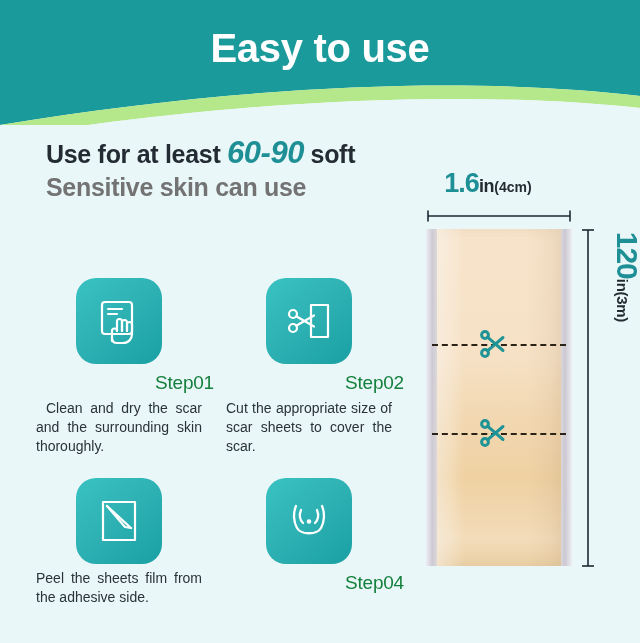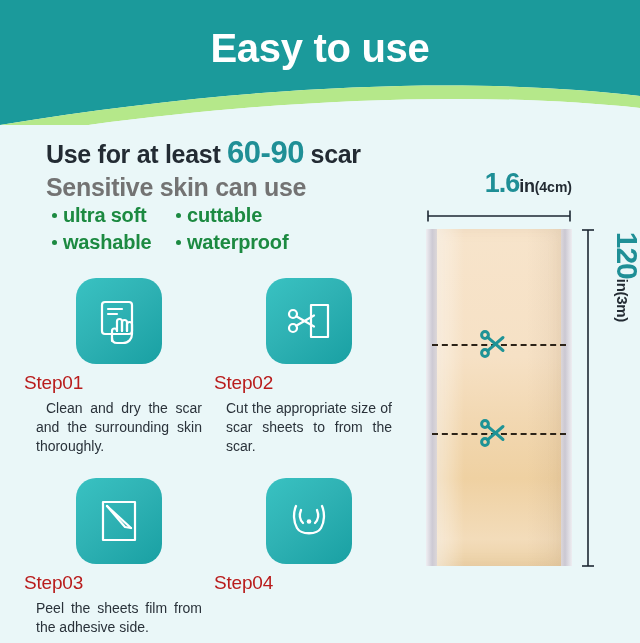--- a/index.html
+++ b/index.html
@@ -21,21 +21,21 @@
 
   
   .left{position:absolute;left:0;top:126px;width:420px;height:517px;}
 
   .headline{position:absolute;left:46px;top:10px;width:370px;}
   .headline .l1{
     font-size:25px;font-weight:bold;color:#232b33;white-space:nowrap;
     line-height:1.12;letter-spacing:-0.3px;
   }
   .headline .l1 .big{
-    color:#1f8f96;font-size:31px;font-weight:bold;letter-spacing:-0.5px;
+    color:#1f8f96;font-size:31px;font-weight:bold;letter-spacing:-0.5px;font-style:italic;
   }
   .headline .l2{
     font-size:25px;font-weight:bold;color:#737373;white-space:nowrap;
     line-height:1.12;letter-spacing:-0.3px;margin-top:2px;
   }
 
   .features{position:absolute;left:52px;top:78px;width:330px;}
   .frow{display:flex;margin-bottom:4px;}
   .feat{
     color:#1c8a41;font-size:20px;font-weight:bold;white-space:nowrap;
@@ -50,35 +50,35 @@
   
   .steps{position:absolute;left:24px;top:152px;width:384px;}
   .step-row{display:flex;}
   .step{width:190px;}
   .tile{
     width:86px;height:86px;border-radius:20px;margin:0 auto;
     background:linear-gradient(140deg,#39c2c2 0%,#2fb2b4 45%,#19a0a3 100%);
     display:flex;align-items:center;justify-content:center;
   }
   .step-title{
-    text-align:left;font-size:19px;color:#b91c1c;margin-top:8px;
+    text-align:right;font-size:19px;color:#15803d;margin-top:8px;
     letter-spacing:-0.2px;
   }
   .step-cap{
     font-size:14px;color:#2a323a;line-height:1.35;margin-top:5px;
     text-align:justify;padding:0 12px;
   }
   .step-cap.indent{text-indent:10px;}
   .gap{height:22px;}
 
   
   .product{position:absolute;left:404px;top:126px;width:236px;height:517px;}
 
   .wlabel{
-    position:absolute;left:0;top:42px;width:168px;text-align:right;
+    position:absolute;left:0;top:42px;width:168px;text-align:center;
     white-space:nowrap;
   }
   .wlabel .num{font-size:27px;font-weight:bold;color:#1f8f96;letter-spacing:-1px;}
   .wlabel .unit{font-size:18px;font-weight:bold;color:#232b33;letter-spacing:-0.3px;}
   .wlabel .paren{font-size:14px;font-weight:bold;color:#232b33;}
 
   .hlabel{
     position:absolute;right:-4px;top:196px;
     transform:rotate(90deg);transform-origin:100% 0;
     white-space:nowrap;
@@ -125,46 +125,24 @@
       <path d="M0,0 H640 V96 C470,76 250,84 0,125 Z" fill="#1b9a9b"></path>
       <path d="M0,125 C250,84 470,76 640,96 L640,108 C470,90 250,98 0,138 Z" fill="#b5e88a"></path>
       <path d="M0,138 C250,98 470,90 640,108 L640,125 H0 Z" fill="#eaf7f8"></path>
     </svg>
     <div class="header-title">Easy to use</div>
   </div>
 
   <div class="left">
 
     <div class="headline">
-      <div class="l1"><span>Use for at least </span><span class="big">60-90</span><span> scar</span></div>
+      <div class="l1"><span>Use for at least </span><span class="big">60-90</span><span> soft</span></div>
       <div class="l2">Sensitive skin can use</div>
     </div>
 
-    <div class="features">
-      <div class="frow">
-        <div class="feat fcol1">
-            <span class="dot"></span>
-            <span>ultra soft</span>
-          </div>
-        <div class="feat">
-            <span class="dot"></span>
-            <span>cuttable</span>
-          </div>
-      </div>
-      <div class="frow">
-        <div class="feat fcol1">
-            <span class="dot"></span>
-            <span>washable</span>
-          </div>
-        <div class="feat">
-            <span class="dot"></span>
-            <span>waterproof</span>
-          </div>
-      </div>
-    </div>
 
     <div class="steps">
 
       <div class="step-row">
 
         <div class="step">
           <div class="tile">
             <svg width="56" height="56" viewBox="0 0 56 56">
               <g fill="none" stroke="#ffffff" stroke-width="2.2" stroke-linecap="round" stroke-linejoin="round">
                 <path d="M14 9 h24 a3 3 0 0 1 3 3 v26 a3 3 0 0 1 -3 3 h-24 a3 3 0 0 1 -3 -3 v-26 a3 3 0 0 1 3 -3 z"></path>
@@ -187,39 +165,38 @@
               <g fill="none" stroke="#ffffff" stroke-width="2.2" stroke-linecap="round" stroke-linejoin="round">
                 <rect x="30" y="12" width="17" height="32"></rect>
                 <circle cx="12" cy="21" r="4"></circle>
                 <circle cx="12" cy="35" r="4"></circle>
                 <path d="M15.2 23.3 L33 33.5"></path>
                 <path d="M15.2 32.7 L33 22.5"></path>
               </g>
             </svg>
           </div>
           <div class="step-title">Step02</div>
-          <div class="step-cap">Cut the appropriate size of scar sheets to from the scar.</div>
+          <div class="step-cap">Cut the appropriate size of scar sheets to cover the scar.</div>
         </div>
       </div>
 
       <div class="gap"></div>
 
       <div class="step-row">
 
         <div class="step">
           <div class="tile">
             <svg width="56" height="56" viewBox="0 0 56 56">
               <g fill="none" stroke="#ffffff" stroke-width="2.2" stroke-linecap="round" stroke-linejoin="round">
                 <rect x="12" y="9" width="32" height="38"></rect>
                 <path d="M16 13 L40 35"></path>
                 <path d="M16 13 L34 34 L40 35"></path>
               </g>
             </svg>
           </div>
-          <div class="step-title">Step03</div>
           <div class="step-cap">Peel the sheets film from the adhesive side.</div>
         </div>
 
         <div class="step">
           <div class="tile">
             <svg width="56" height="56" viewBox="0 0 56 56">
               <g fill="none" stroke="#ffffff" stroke-width="2.3" stroke-linecap="round" stroke-linejoin="round">
                 <path d="M15 13 C12 20 12.5 29 16 35 C20 42 36 42 40 35 C43.5 29 44 20 41 13"></path>
                 <path d="M20 17 C18 22 19 27 22 30"></path>
                 <path d="M36 17 C38 22 37 27 34 30"></path>

